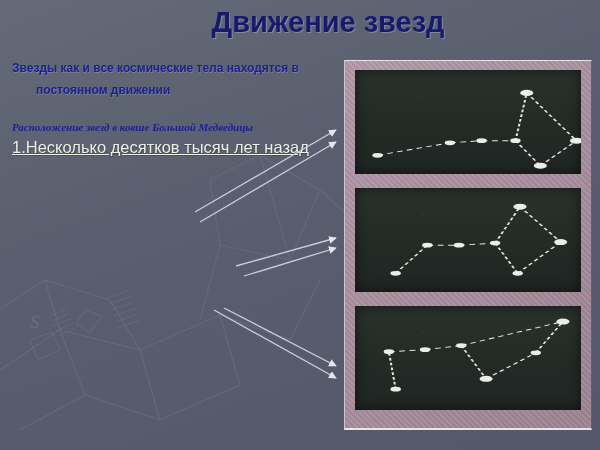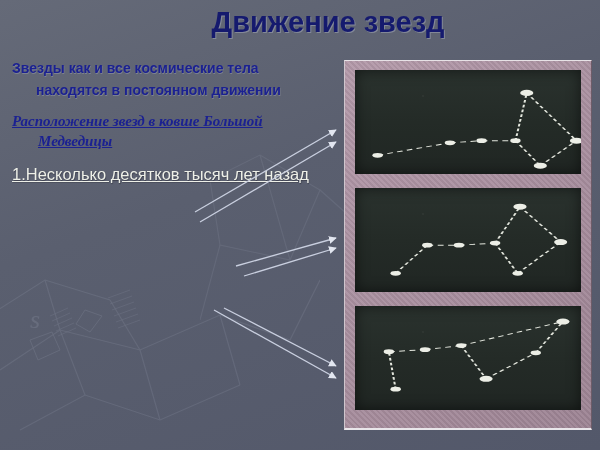--- a/index.html
+++ b/index.html
@@ -55,39 +55,38 @@
   
   #text-col {
     position: absolute;
     left: 12px;
     top: 58px;
     width: 320px;
   }
   .para-blue {
     color: #1b2191;
     font-weight: bold;
-    font-size: 14px;
+    font-size: 12px;
     line-height: 21.5px;
     padding-left: 24px;
     text-indent: -24px;
-    margin-bottom: 10px;
+    margin-bottom: 16px;
     text-shadow: 0.5px 0.5px 0 rgba(210,215,230,0.25);
   }
   .para-italic {
     color: #1b2191;
     font-weight: bold;
     font-style: italic;
     font-family: "Liberation Serif", serif;
-    font-size: 15px;
+    font-size: 11px;
     line-height: 20px;
-    text-decoration: underline;
     padding-left: 26px;
     text-indent: -26px;
     margin-top: 4px;
-    margin-bottom: 14px;
+    margin-bottom: 1px;
   }
   .item {
     color: #eef0e8;
     font-size: 16.5px;
     line-height: 19px;
     text-decoration: underline;
     padding-left: 22px;
     text-indent: -22px;
     margin-bottom: 9px;
     text-shadow: 0.5px 0.5px 1px rgba(20,20,30,0.45);

